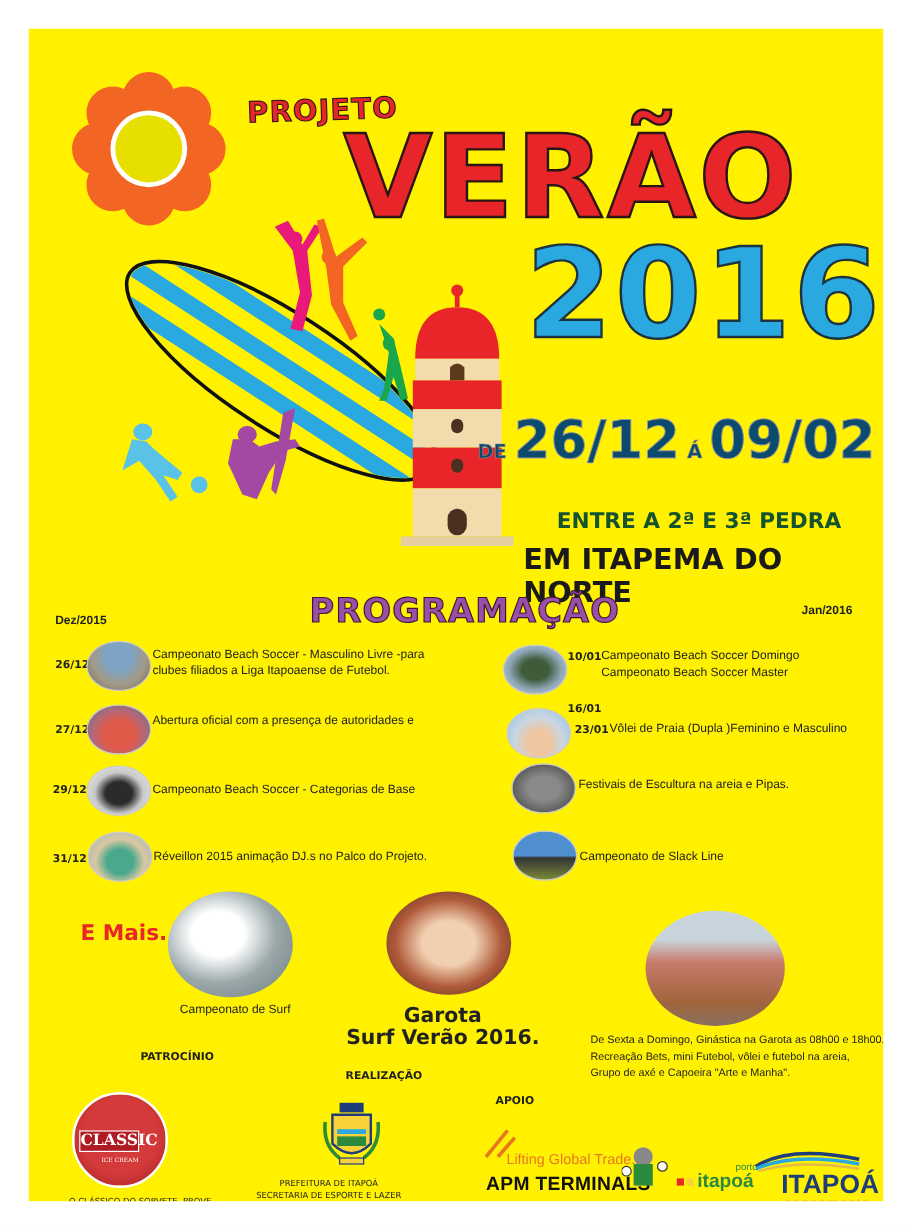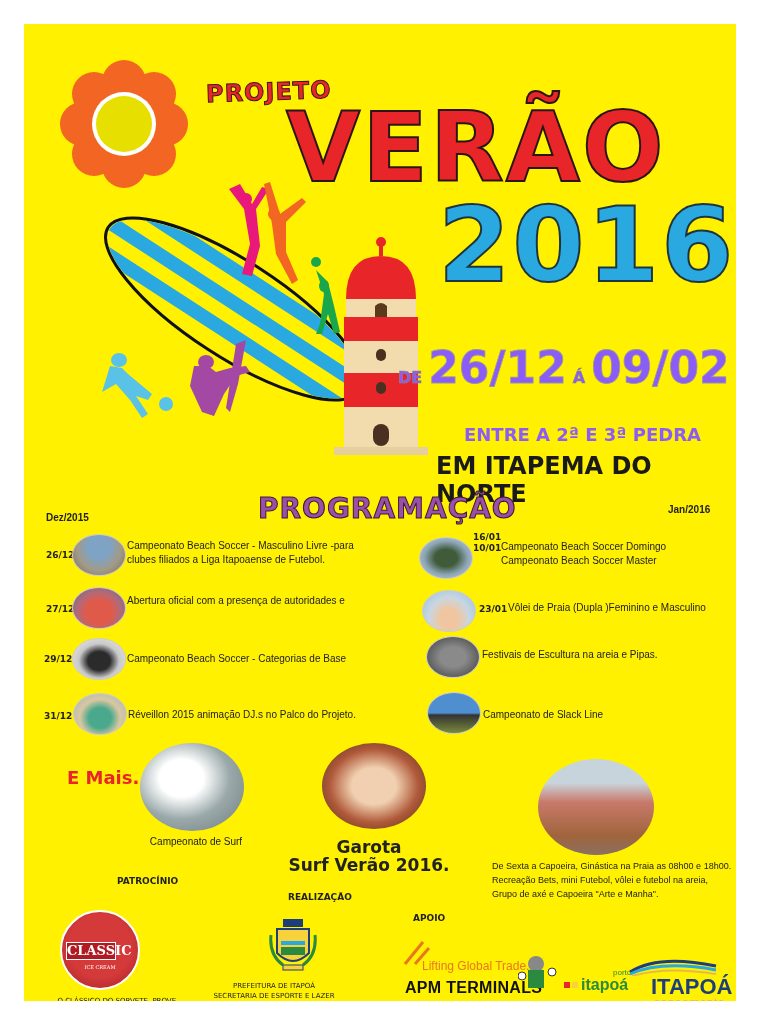--- a/index.html
+++ b/index.html
@@ -3,24 +3,24 @@
 <meta charset="utf-8">
 <style>
   * { box-sizing: border-box; margin: 0; padding: 0; }
   html, body { width: 760px; height: 1024px; background: #ffffff; overflow: hidden; }
   body { position: relative; font-family: "DejaVu Sans", sans-serif; }
   .poster { position: absolute; left: 24px; top: 24px; width: 712px; height: 977px; background: #fff100; overflow: hidden; }
   .abs { position: absolute; }
   .title-projeto { left: 182px; top: 54px; font: bold 24px "DejaVu Sans", sans-serif; color: #e8262a; letter-spacing: 1px; -webkit-text-stroke: 1px #3a1a1a; transform: rotate(-2deg); }
   .title-verao { left: 262px; top: 68px; font: bold 96px "DejaVu Sans", sans-serif; color: #e8262a; -webkit-text-stroke: 2px #2b1414; letter-spacing: 2px; }
   .title-year { left: 414px; top: 160px; font: bold 104px "DejaVu Sans", sans-serif; color: #29a9e0; -webkit-text-stroke: 2px #1d3340; letter-spacing: 2px; }
-  .dates { left: 374px; top: 318px; color: #8b5cf6; display: flex; align-items: baseline; gap: 6px; }
+  .dates { left: 374px; top: 318px; color: #0c4a6e; display: flex; align-items: baseline; gap: 6px; }
   .dates .small { font: bold 16px "DejaVu Sans", sans-serif; -webkit-text-stroke: 0.6px #888; }
   .dates .big { font: bold 44px "DejaVu Sans", sans-serif; -webkit-text-stroke: 0.8px #999; }
-  .loc1 { left: 440px; top: 400px; font: bold 18px "DejaVu Sans", sans-serif; color: #8b5cf6; }
+  .loc1 { left: 440px; top: 400px; font: bold 18px "DejaVu Sans", sans-serif; color: #14532d; }
   .loc2 { left: 412px; top: 428px; font: bold 24px "DejaVu Sans", sans-serif; color: #1a1a1a; }
   .programacao { left: 234px; top: 468px; font: bold 28px "DejaVu Sans", sans-serif; color: #9b4fa6; -webkit-text-stroke: 1px #3a1a3a; letter-spacing: 1px; }
   .month { font: bold 10px "Liberation Sans", sans-serif; color: #222; }
   .ev-thumb { position: absolute; width: 54px; height: 42px; border-radius: 50%; border: 1px solid #ccc; overflow: hidden; }
   .ev-date { position: absolute; font: bold 9px "DejaVu Sans", sans-serif; color: #222; }
   .ev-text { position: absolute; font: 10px "Liberation Sans", sans-serif; color: #222; line-height: 14px; }
   .th1 { background: radial-gradient(ellipse at 50% 30%, #7ea3c4 0 30%, #a39a86 60%, #6f6a5b 100%); }
   .th2 { background: radial-gradient(ellipse at 50% 60%, #e05a4a 0 35%, #b06a7a 60%, #5a6b8c 100%); }
   .th3 { background: radial-gradient(ellipse at 50% 55%, #2b2b2b 0 30%, #c9c9c9 55%, #efefef 100%); }
   .th4 { background: radial-gradient(ellipse at 50% 60%, #4aa88d 0 30%, #d9c7a0 55%, #9ab6c5 100%); }
@@ -168,21 +168,21 @@
   <div>
     <span class="ev-date" style="left:20px;top:687px">31/12</span>
     <div class="ev-thumb th4" style="left:49px;top:669px"></div>
     <div class="ev-text" style="left:104px;top:684px">Réveillon 2015 animação DJ.s no Palco do Projeto.</div>
   </div>
 
   <div>
     <div class="ev-thumb th5" style="left:395px;top:513px"></div>
     <span class="ev-date" style="left:449px;top:519px">10/01</span>
     <div class="ev-text" style="left:477px;top:516px">Campeonato Beach Soccer Domingo</div>
-    <span class="ev-date" style="left:449px;top:508px">16/01</span>
+    <span class="ev-date" style="left:449px;top:562px">16/01</span>
     <div class="ev-text" style="left:477px;top:530px">Campeonato Beach Soccer Master</div>
   </div>
 
   <div>
     <div class="ev-thumb th6" style="left:398px;top:566px"></div>
     <span class="ev-date" style="left:455px;top:580px">23/01</span>
     <div class="ev-text" style="left:484px;top:577px">Vôlei de Praia (Dupla )Feminino e Masculino</div>
   </div>
 
   <div>
@@ -201,21 +201,21 @@
   <div class="abs caption" style="left:124px;top:812px;width:96px">Campeonato de Surf</div>
 
   <div class="big-thumb garota" style="left:298px;top:719px;width:104px;height:86px"></div>
   <div class="abs garota-title">
     <div>Garota</div>
     <div>Surf Verão 2016.</div>
   </div>
 
   <div class="big-thumb crowd" style="left:514px;top:735px;width:116px;height:96px"></div>
   <div class="abs activities">
-    <div>De Sexta a Capoeira, Ginástica na Praia as 08h00 e 18h00.</div>
+    <div>De Sexta a Domingo, Ginástica na Garota as 08h00 e 18h00.</div>
     <div>Recreação Bets, mini Futebol, vôlei e futebol na areia,</div>
     <div>Grupo de axé e Capoeira "Arte e Manha".</div>
   </div>
 
   <div class="abs section-label" style="left:45px;top:852px">PATROCÍNIO</div>
   <div class="abs classic-logo">
     <div class="classic-band">CLASSIC</div>
     <div class="classic-sub">ICE CREAM</div>
   </div>
   <div class="abs small-cap" style="left:20px;top:973px;width:150px">O CLÁSSICO DO SORVETE. PROVE..</div>

